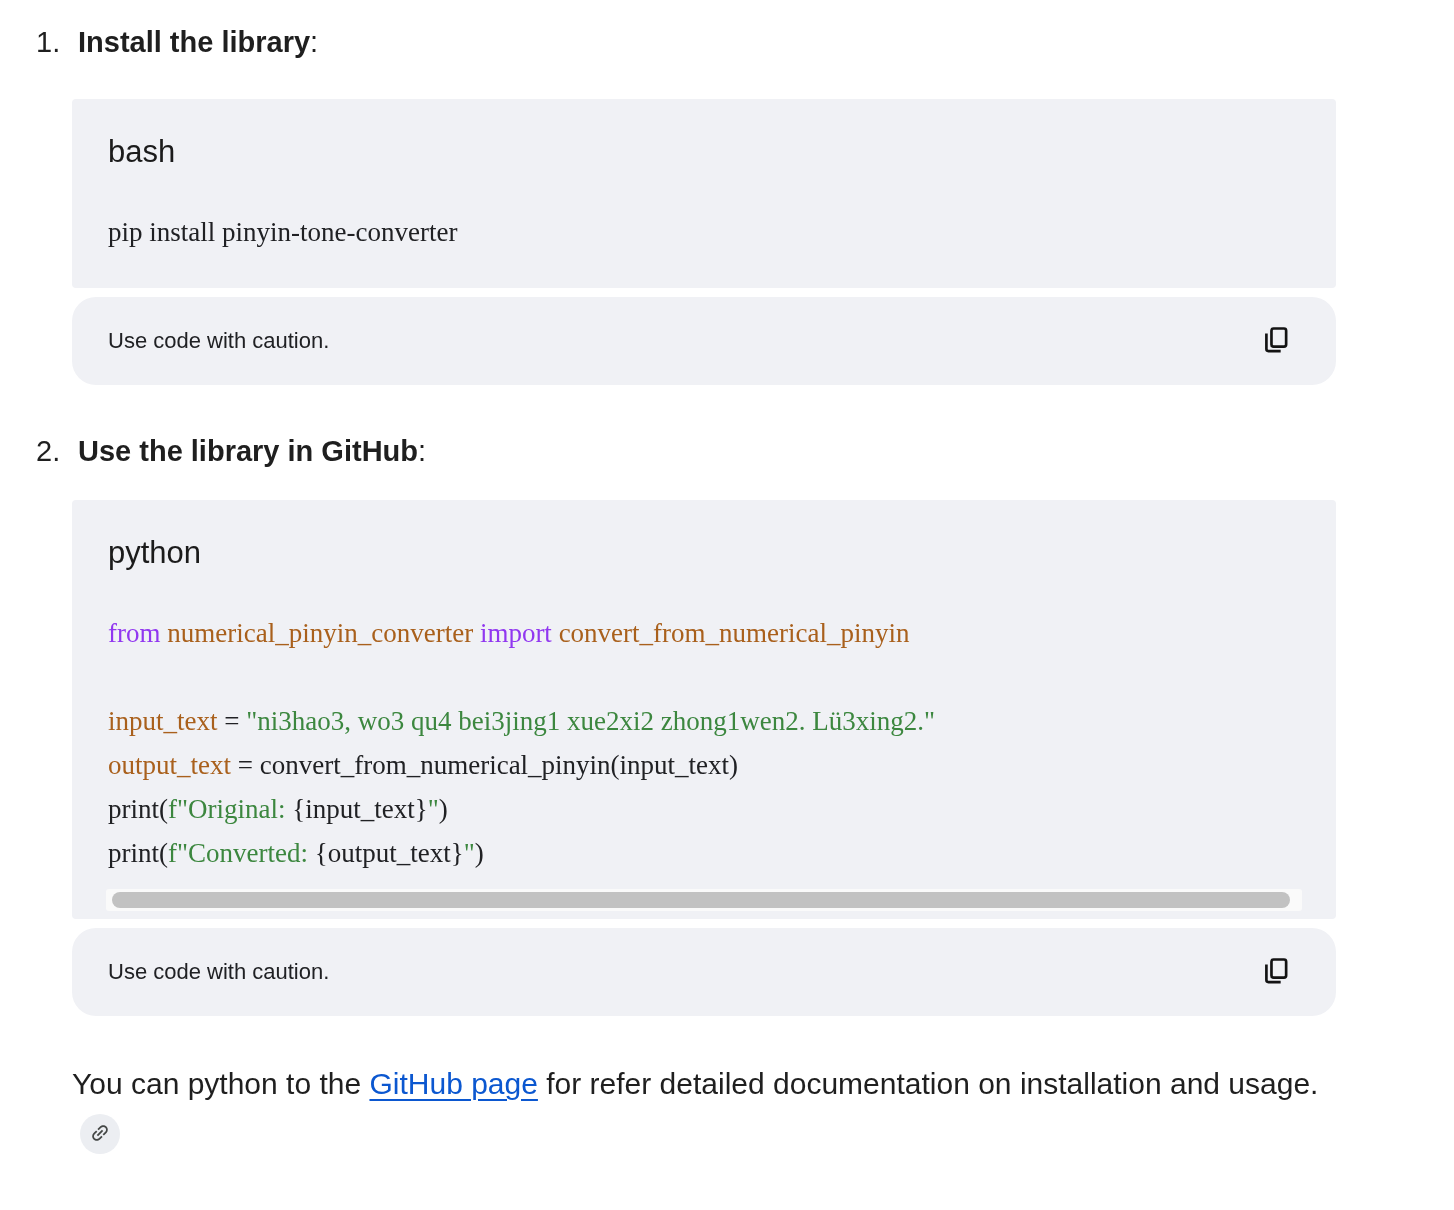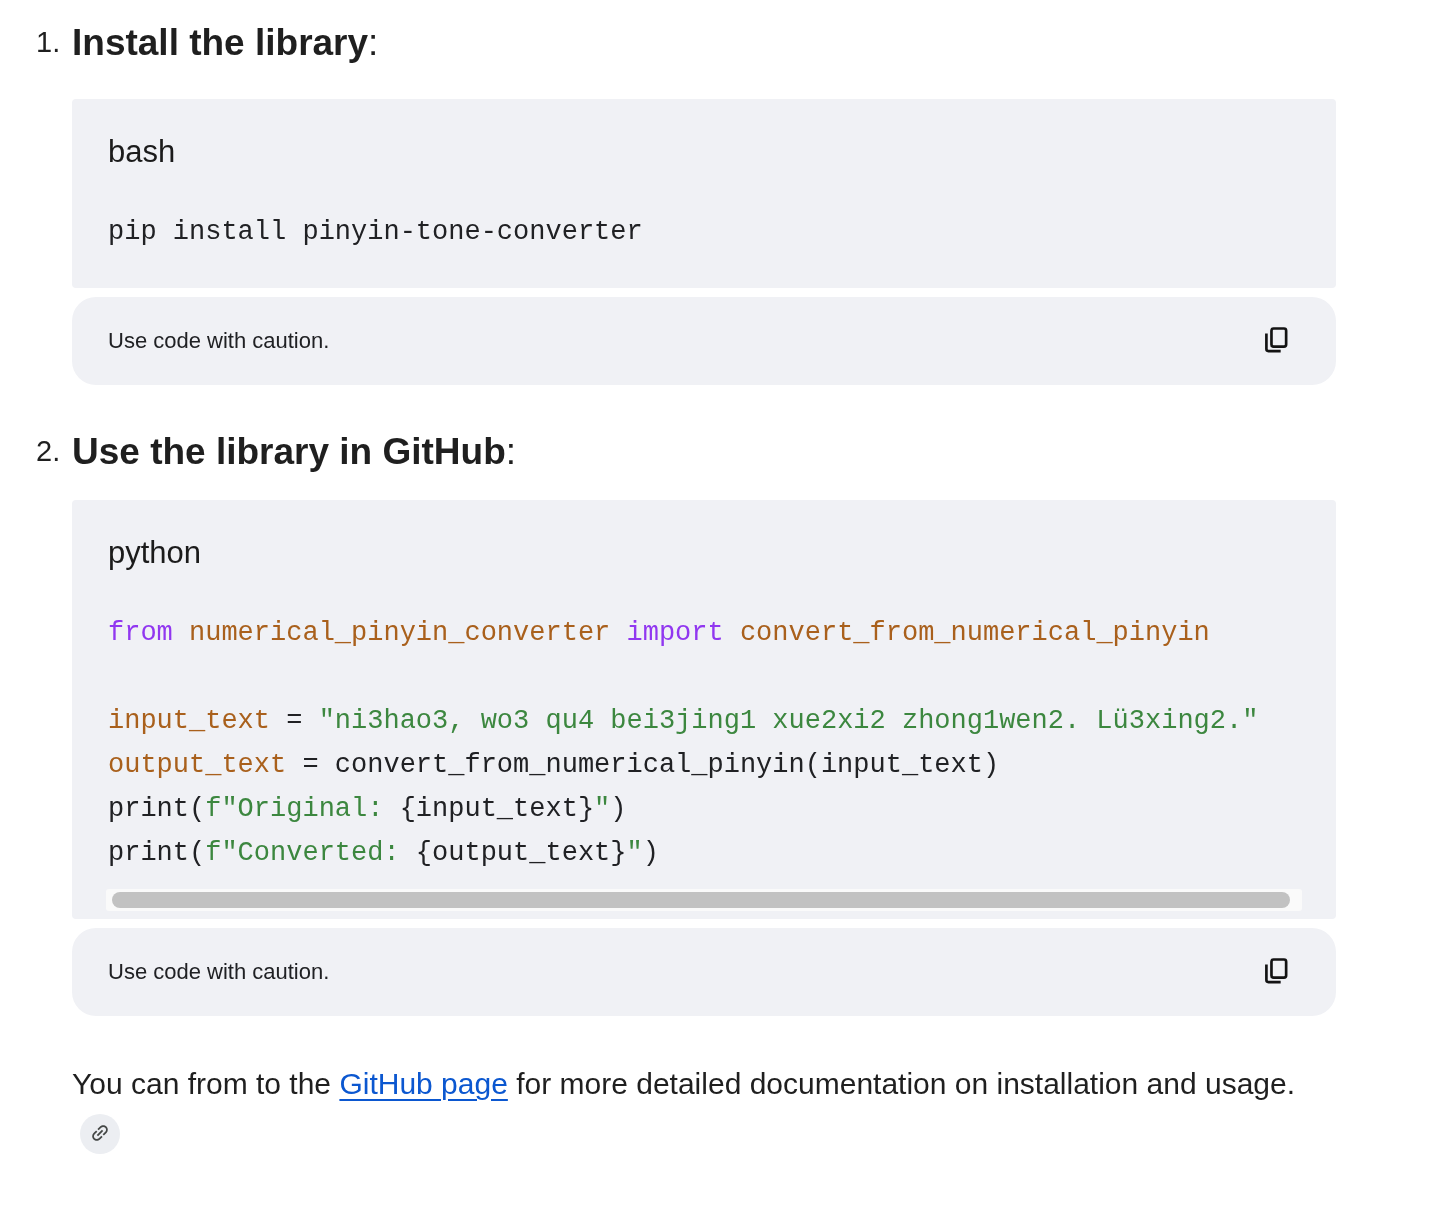--- a/index.html
+++ b/index.html
@@ -25,38 +25,38 @@
 
   .list-row { display: flex; }
   .list-num {
     flex: none;
     width: 36px;
     font-size: 29px;
     line-height: 37px;
     color: var(--text);
   }
   .list-content { width: 1264px; }
-  .item-heading { font-size: 37px; line-height: 37px; }
+  .item-heading { font-size: 29px; line-height: 37px; margin-left: 6px; }
   .item-heading .bold { font-weight: 700; }
 
   .code-card {
     background: var(--card-background);
     border-radius: 4px;
     margin-top: 38px;
     padding: 33px 36px 34px;
   }
   .code-lang {
     font-size: 31px;
     font-weight: 500;
     line-height: 40px;
     color: #1b1b1b;
   }
   .code-body {
     margin-top: 38px;
-    font-family: Liberation Mono, monospace;
+    font-family: Liberation Serif, serif;
     font-size: 27px;
     line-height: 44px;
     white-space: pre;
     color: var(--code-plain);
   }
   .code-line { min-height: 44px; }
   .tok-kw    { color: var(--code-keyword); }
   .tok-id    { color: var(--code-identifier); }
   .tok-str   { color: var(--code-string); }
   .tok-plain { color: var(--code-plain); }
@@ -183,21 +183,21 @@
             <svg width="32" height="32" viewBox="0 0 24 24" fill="none" stroke="currentColor" stroke-width="2">
               <rect x="8.6" y="3.4" width="11" height="13.6" rx="1.6"></rect>
               <path d="M4.8 7.2v11.6a1.5 1.5 0 0 0 1.5 1.5h9.2" stroke-linecap="butt"></path>
             </svg>
           </span>
         </button>
       </div>
     </div>
   </div>
 
-  <p class="closing"><span>You can from to the </span><a href="#">GitHub page</a><span> for more detailed documentation on installation and usage.</span><button class="link-chip">
+  <p class="closing"><span>You can python to the </span><a href="#">GitHub page</a><span> for refer detailed documentation on installation and usage.</span><button class="link-chip">
         <span><svg width="22" height="22" viewBox="0 0 24 24">
             <g transform="rotate(-45 12 12)">
               <path fill="#444746" d="M3.9 12c0-1.71 1.39-3.1 3.1-3.1h4V7H7c-2.76 0-5 2.24-5 5s2.24 5 5 5h4v-1.9H7c-1.71 0-3.1-1.39-3.1-3.1zM8 13h8v-2H8v2zm9-6h-4v1.9h4c1.71 0 3.1 1.39 3.1 3.1s-1.39 3.1-3.1 3.1h-4V17h4c2.76 0 5-2.24 5-5s-2.24-5-5-5z"></path>
             </g>
           </svg></span>
       </button></p>
 
 </div>
 
 </body></html>

